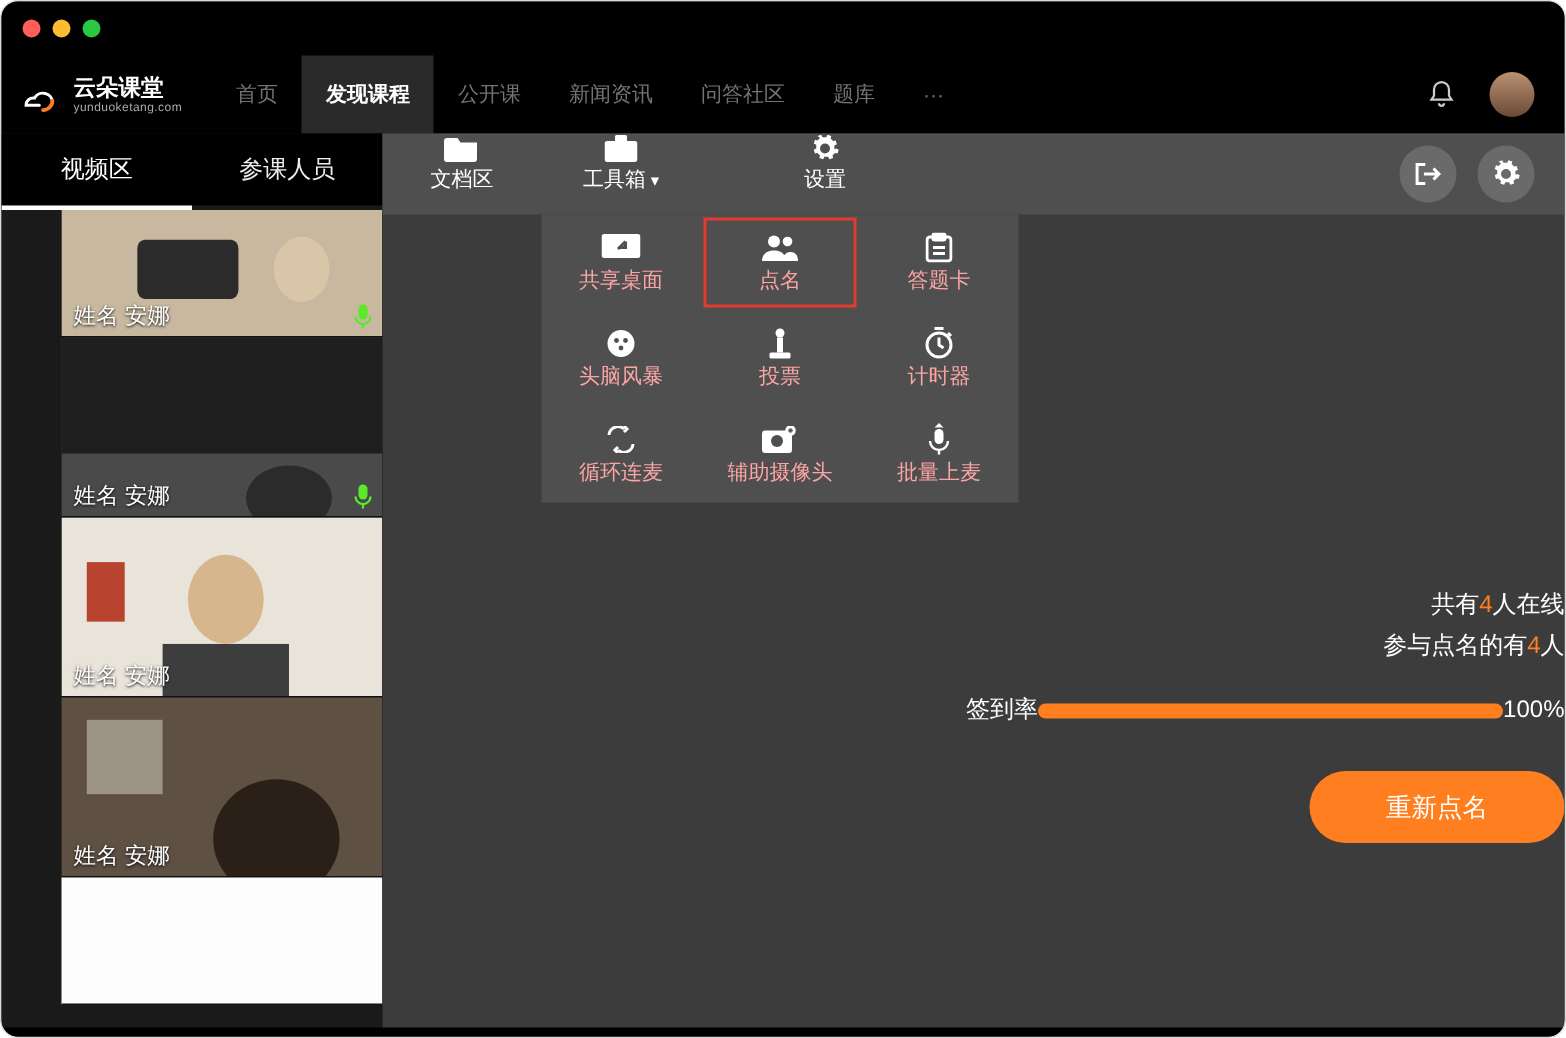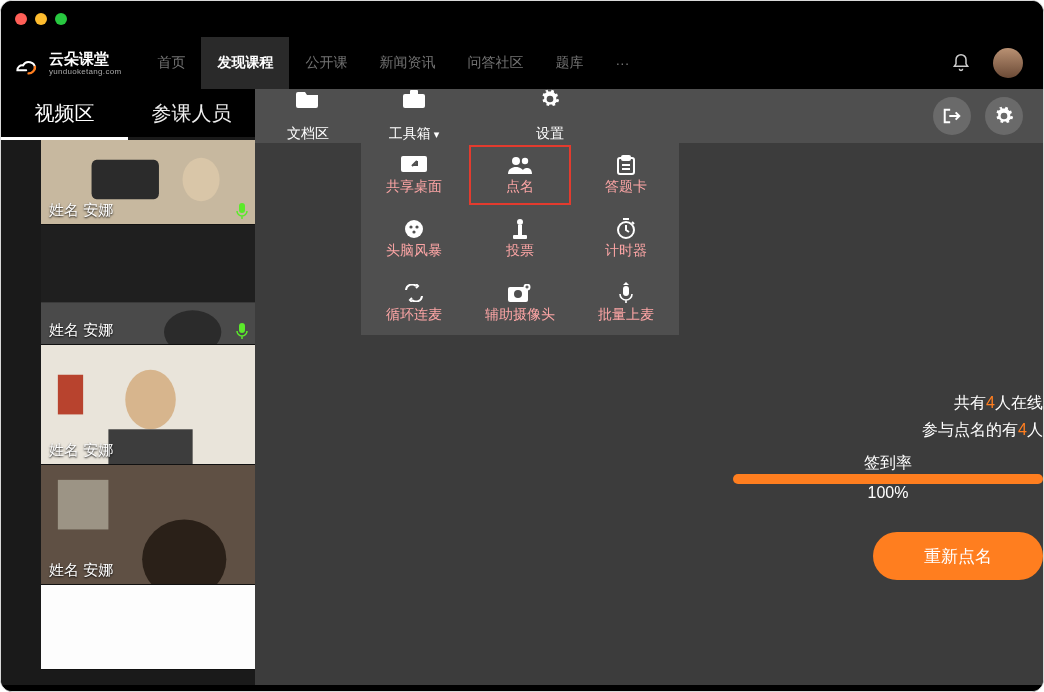--- a/index.html
+++ b/index.html
@@ -27,52 +27,52 @@
   .nav-item{padding:0 16px;height:52px;display:flex;align-items:center;color:#737373;cursor:pointer;}
   .nav-item.active{background:#2a2a2a;color:#fff;font-weight:600;}
   .nav-right{margin-left:auto;display:flex;align-items:center;gap:22px;}
   .bell{color:#ccc;}
   .avatar{width:30px;height:30px;border-radius:50%;background:linear-gradient(#b99173,#6b4a36);}
 
   .body-row{display:flex;height:calc(692px - 36px - 52px - 8px);}
 
   .left-pane{width:254px;background:#1a1a1a;display:flex;flex-direction:column;}
   .left-tabs{height:48px;display:flex;background:#000;}
-  .ltab{flex:1;display:flex;align-items:center;justify-content:center;color:#eee;font-size:20px;cursor:pointer;}
+  .ltab{flex:1;display:flex;align-items:center;justify-content:center;color:#eee;font-size:16px;cursor:pointer;}
   .ltab.active{color:#fff;}
   .ltab-underline{height:3px;background:#fff;width:50%;margin-left:0;}
   .video-list{flex:1;overflow:hidden;padding-left:40px;}
   .vcell{height:120px;position:relative;background:#333;border-bottom:1px solid #111;}
   .vcell.short{height:85px;}
   .vimg{width:100%;height:100%;}
   .vcap{position:absolute;left:0;bottom:2px;padding:2px 8px;font-size:15px;color:#fff;text-shadow:0 1px 2px #000;}
   .mic{position:absolute;right:6px;bottom:4px;color:#5bea2a;}
 
   .main-pane{flex:1;background:#3c3c3c;display:flex;flex-direction:column;position:relative;}
   .tool-head{height:54px;background:#4f4f4f;display:flex;align-items:stretch;}
-  .th-cell{width:106px;display:flex;flex-direction:column;align-items:center;justify-content:space-between;color:#fff;font-size:14px;gap:2px;cursor:pointer;}
+  .th-cell{width:106px;display:flex;flex-direction:column;align-items:center;justify-content:flex-start;color:#fff;font-size:14px;gap:2px;cursor:pointer;}
   .th-cell .ico{height:20px;display:flex;align-items:center;}
   .th-cell.dropdown .lbl::after{content:" ▾";font-size:11px;}
   .head-right{margin-left:auto;display:flex;align-items:center;gap:14px;padding-right:20px;}
   .circ-btn{width:38px;height:38px;border-radius:50%;background:#6a6a6a;display:flex;align-items:center;justify-content:center;color:#fff;cursor:pointer;}
 
   .dropdown-panel{
     position:absolute; top:54px; left:106px; width:318px;
     background:#4f4f4f; display:grid; grid-template-columns:repeat(3,1fr);
     z-index:5;
   }
   .dp-cell{height:64px;display:flex;flex-direction:column;align-items:center;justify-content:center;color:#fca5a5;font-size:14px;gap:2px;cursor:pointer;}
   .dp-cell .ico{height:22px;display:flex;align-items:center;}
   .dp-cell.highlight{outline:2px solid #e33b2e;outline-offset:-4px;}
 
   .stats-area{
     margin-top:250px; display:flex;flex-direction:column;align-items:flex-end;color:#fff;font-size:16px;gap:6px;
   }
   .orange{color:#ff7e1f;}
-  .progress-row{display:flex;align-items:center;margin-top:6px;flex-direction:column;}
+  .progress-row{display:flex;align-items:center;margin-top:16px;}
   .bar{width:310px;height:10px;border-radius:6px;background:#ff7e1f;}
   .action-btn{
     margin-top:24px;width:170px;height:48px;border-radius:28px;background:#ff7e1f;color:#fff;
     display:flex;align-items:center;justify-content:center;font-size:17px;cursor:pointer;border:none;
   }
   .bottom-pad{height:8px;background:#000;}
   svg{display:block;}
 </style>
 </head>
 <body>

